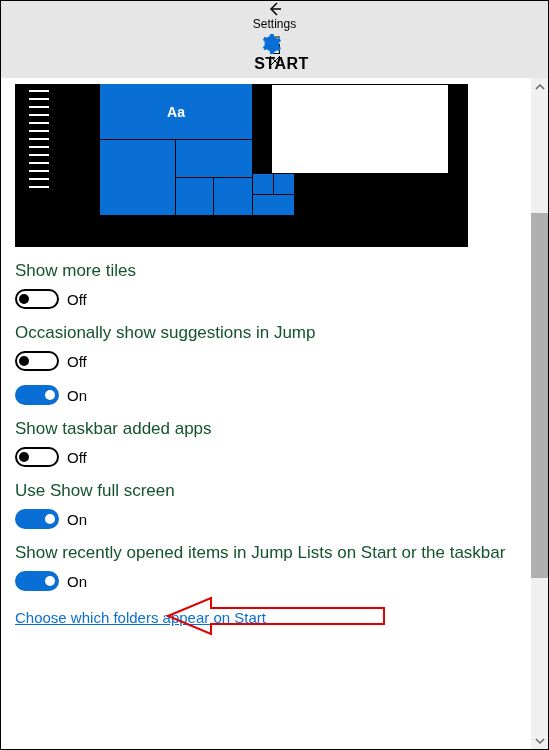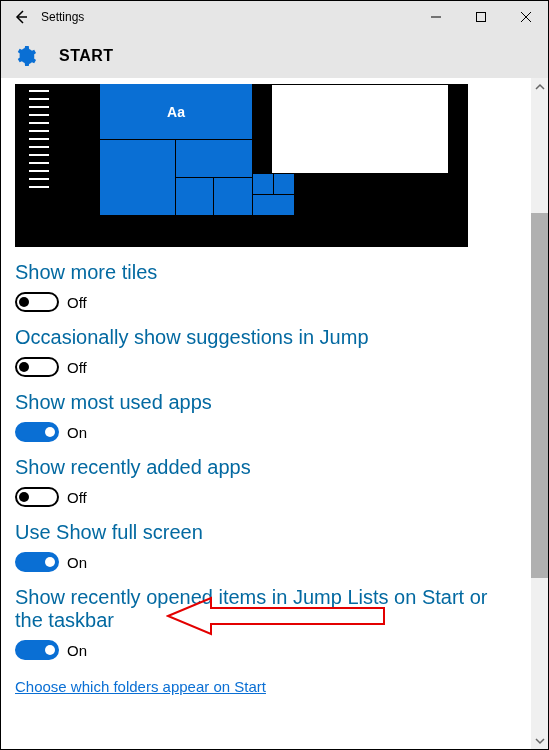--- a/index.html
+++ b/index.html
@@ -1,23 +1,23 @@
 <!DOCTYPE html>
 <html><head>
 <meta charset="utf-8">
 <style>
   html,body{margin:0;padding:0;font-family:"Segoe UI",Tahoma,sans-serif;background:#fff;color:#000;}
   .window{width:549px;height:750px;box-sizing:border-box;border:1px solid #000;position:relative;background:#fff;overflow:hidden;}
   
-  .titlebar{height:32px;background:#e6e6e6;display:flex;align-items:center;}
+  .titlebar{height:32px;background:#e6e6e6;display:flex;align-items:center;flex-direction:column;}
   .titlebar .back{width:40px;height:32px;display:flex;align-items:center;justify-content:center;}
   .titlebar .title{font-size:12px;}
   .titlebar .spacer{flex:1;}
   .titlebar .winbtn{width:45px;height:32px;display:flex;align-items:center;justify-content:center;}
-  .header{height:45px;background:#e6e6e6;display:flex;align-items:center;padding-left:14px;}
+  .header{height:45px;background:#e6e6e6;display:flex;align-items:center;padding-left:14px;flex-direction:column;}
   .gear{width:22px;height:22px;margin-right:22px;}
   .header h1{font-size:16px;font-weight:600;margin:0;letter-spacing:.5px;}
   
   .content-wrap{position:absolute;top:77px;left:0;right:0;bottom:0;display:flex;}
   .content{flex:1;padding:6px 14px 10px 14px;overflow:hidden;}
   .scrollbar{width:17px;background:#f0f0f0;position:relative;}
   .scroll-arrow{width:17px;height:17px;display:flex;align-items:center;justify-content:center;color:#666;position:absolute;left:0;}
   .scroll-arrow.up{top:0;}
   .scroll-arrow.down{bottom:0;}
   .scroll-thumb{position:absolute;left:0;width:17px;background:#b0b0b0;top:135px;height:365px;}
@@ -30,21 +30,21 @@
   .preview .gAa{position:absolute;left:0;top:0;width:152px;height:55px;background:#0a6fd4;color:#fff;display:flex;align-items:center;justify-content:center;font-size:14px;font-weight:600;}
   .preview .gB{position:absolute;left:0;top:56px;width:75px;height:75px;background:#0a6fd4;}
   .preview .gC{position:absolute;left:76px;top:56px;width:76px;height:37px;background:#0a6fd4;}
   .preview .gC2{position:absolute;left:76px;top:94px;width:37px;height:37px;background:#0a6fd4;}
   .preview .gC3{position:absolute;left:114px;top:94px;width:38px;height:37px;background:#0a6fd4;}
   .preview .grid2{position:absolute;left:238px;top:0;width:84px;height:132px;}
   .preview .grid2 div{background:#0a6fd4;position:absolute;}
   .preview .whitebox{position:absolute;left:256px;top:0;width:176px;height:88px;background:#fff;border:1px solid #000;}
   
   .setting{margin-top:14px;}
-  .setting-label{font-size:20px;color:#0369a1;}
+  .setting-label{font-size:17px;color:#14532d;}
   .toggle-row{margin-top:8px;display:flex;align-items:center;gap:8px;}
   .toggle{width:44px;height:20px;border-radius:10px;position:relative;box-sizing:border-box;cursor:pointer;}
   .toggle.off{border:2px solid #000;background:#fff;}
   .toggle.off .knob{width:10px;height:10px;border-radius:50%;background:#000;position:absolute;left:2px;top:3px;}
   .toggle.on{background:#0a6fd4;border:2px solid #0a6fd4;}
   .toggle.on .knob{width:10px;height:10px;border-radius:50%;background:#fff;position:absolute;right:2px;top:3px;}
   .toggle-state{font-size:15px;}
   .link{color:#0a6fd4;font-size:15px;margin-top:18px;display:inline-block;}
   
   .arrow-annot{position:absolute;left:165px;top:595px;width:220px;height:40px;pointer-events:none;}
@@ -137,31 +137,30 @@
         <div class="setting-label">Occasionally show suggestions in Jump</div>
         <div class="toggle-row">
           <div class="toggle off">
               <div class="knob"></div>
             </div>
           <span class="toggle-state">Off</span>
         </div>
       </div>
 
       <div class="setting">
-        <div class="setting-label">Show most used apps</div>
         <div class="toggle-row">
           <div class="toggle on">
               <div class="knob"></div>
             </div>
           <span class="toggle-state">On</span>
         </div>
       </div>
 
       <div class="setting">
-        <div class="setting-label">Show recently added apps</div>
+        <div class="setting-label">Show taskbar added apps</div>
         <div class="toggle-row">
           <div class="toggle off">
               <div class="knob"></div>
             </div>
           <span class="toggle-state">Off</span>
         </div>
       </div>
 
       <div class="setting">
         <div class="setting-label">Use Show full screen</div>

